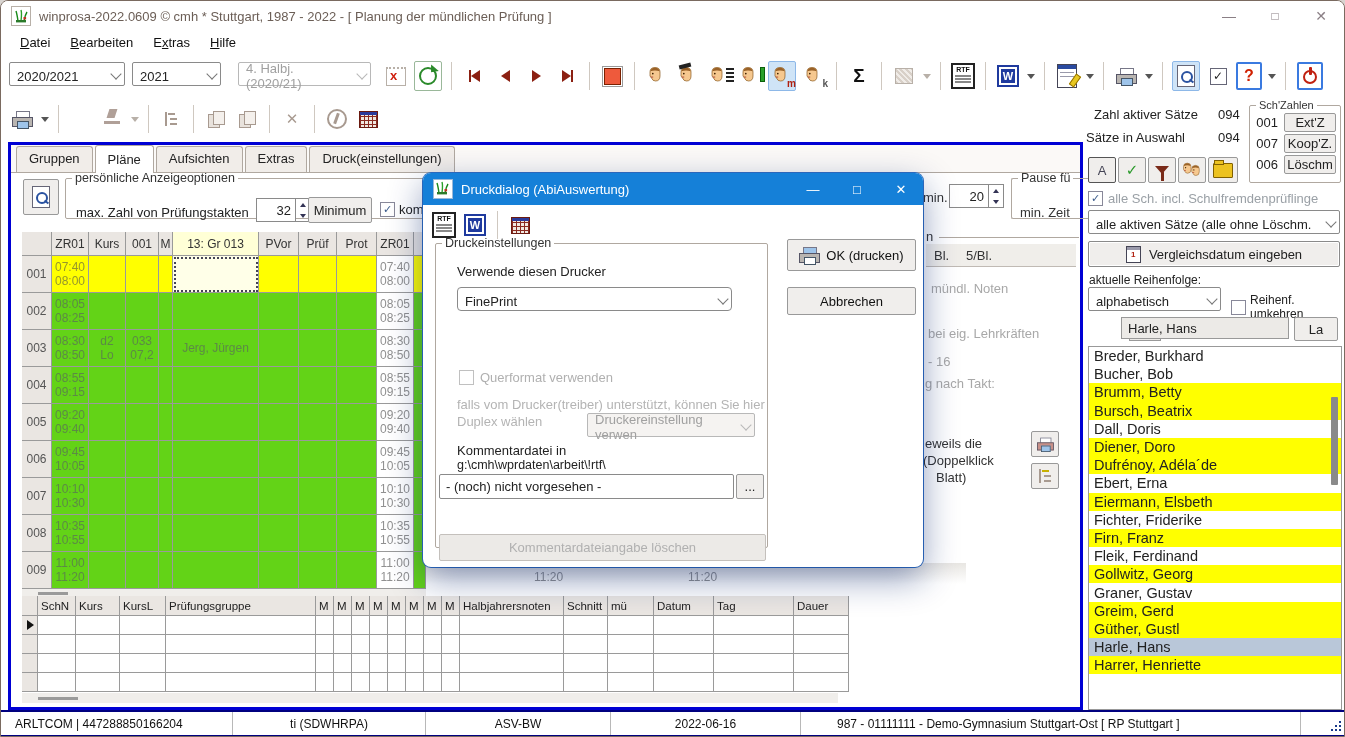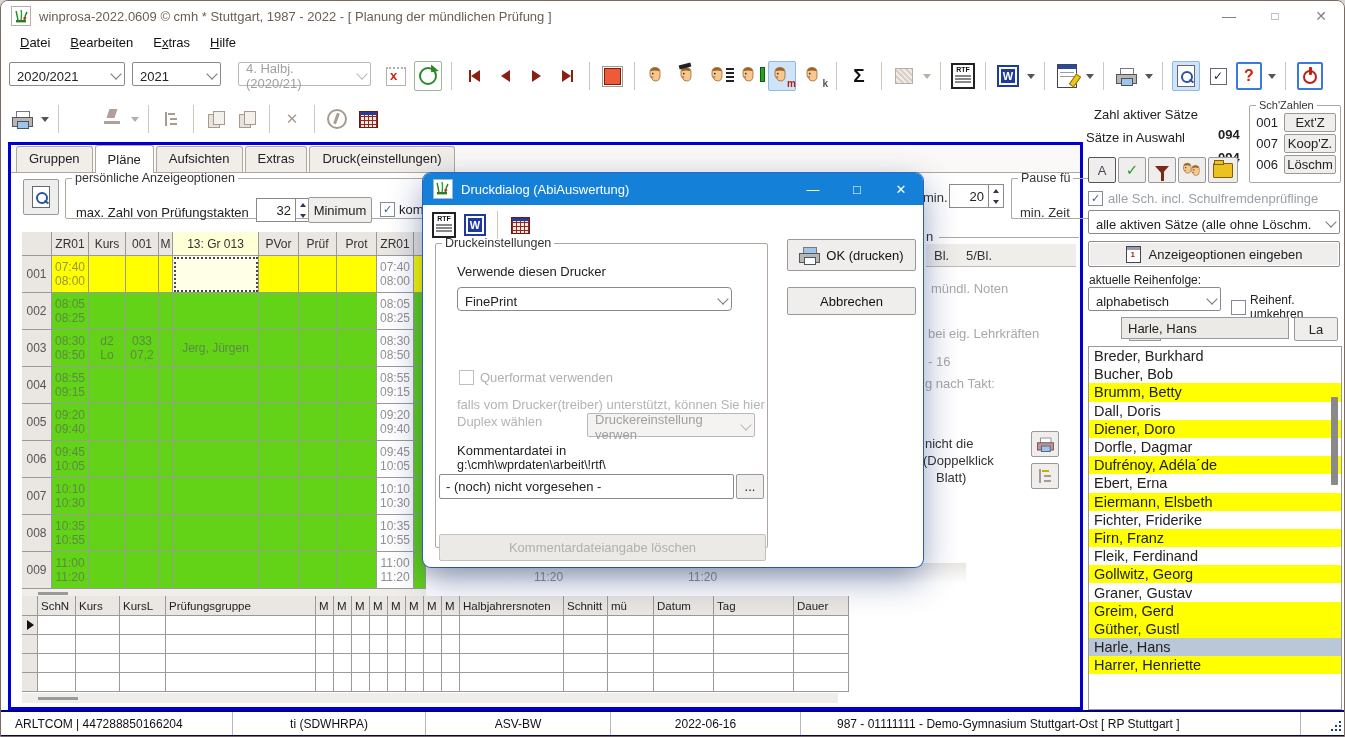--- a/index.html
+++ b/index.html
@@ -129,21 +129,21 @@
   .dlg-title{height:32px;background:#1580d8;display:flex;align-items:center;color:#fff;}
   .dlg-title .t{margin-left:8px;font-size:13px;}
   .dlg-ctl{margin-left:auto;display:flex;height:100%;}
   .dlg-ctl span{width:44px;display:flex;align-items:center;justify-content:center;font-size:13px;}
   .dlgicon{width:18px;height:18px;background:#fff;border:1px solid #9ab8d8;margin-left:10px;position:relative;flex:none;}
   .gbtn{background:#f0eeec;border:1px solid #999;border-radius:2px;position:absolute;display:flex;align-items:center;justify-content:center;gap:7px;font-size:13px;color:#111;}
   .gbtn.dis{color:#b0b0b0;border-color:#c4c0bc;background:#eceae7;}
   .input{background:#fff;border:1px solid #8a8a8a;border-radius:2px;display:flex;align-items:center;padding-left:6px;box-sizing:border-box;}
   
   .sbar{position:absolute;left:1085px;top:98px;width:256px;height:612px;}
-  .sb-num{position:absolute;font-weight:700;margin-top:20px;}
+  .sb-num{position:absolute;font-weight:400;}
   .names{position:absolute;left:2px;top:247px;width:252px;height:362px;border:1px solid #999;background:#fff;overflow:hidden;}
   .nrow{height:18.2px;font-size:14.5px;padding-left:5px;display:flex;align-items:center;white-space:nowrap;}
   .nrow.hl{background:#ffff00;}
   .nrow.sel{background:#b9c7d9;}
   .vscroll{position:absolute;right:3px;top:50px;width:7px;height:88px;background:#8a8a8a;border-radius:1px;}
   .funnel{width:0;height:0;border-left:7px solid transparent;border-right:7px solid transparent;border-top:8px solid #7a2a18;position:relative;}
   .funnel::after{content:"";position:absolute;left:-1.5px;top:-2px;width:3px;height:9px;background:#7a2a18;}
   .folder{width:18px;height:13px;background:#ecc220;border:1px solid #806000;border-radius:1px;position:relative;}
   .folder::before{content:"";position:absolute;left:0;top:-4px;width:8px;height:3px;background:#ecc220;border:1px solid #806000;}
   .cal{width:13px;height:15px;border:1px solid #445;background:#fff;position:relative;}
@@ -431,21 +431,21 @@
     <div class="abs" style="left:928px;top:92px;width:140px;height:1px;background:#b0a8a0;"></div>
     <div class="abs" style="left:915px;top:99px;width:150px;height:22px;background:#f0eeea;border-bottom:1px solid #c0bab4;">
       <span class="frag fdark" style="left:8px;top:4px;">Bl.</span>
       <span class="frag fdark" style="left:40px;top:4px;">5/Bl.</span>
     </div>
 
     <div class="frag fgray" style="left:920px;top:136px;">mündl. Noten</div>
     <div class="frag fgray" style="left:917px;top:181px;">bei eig. Lehrkräften</div>
     <div class="frag fgray" style="left:917px;top:209px;">- 16</div>
     <div class="frag fgray" style="left:914px;top:231px;">g nach Takt:</div>
-    <div class="frag fdark" style="left:914px;top:291px;">nicht die</div>
+    <div class="frag fdark" style="left:914px;top:291px;">eweils die</div>
     <div class="frag fdark" style="left:912px;top:308px;">(Doppelklick</div>
     <div class="frag fdark" style="left:925px;top:325px;">Blatt)</div>
     <div class="btn abs" style="left:1020px;top:286px;width:28px;height:26px;">
       <span class="printer" style="transform:scale(.8);">
           <span class="pp"></span>
           <span class="pb" style="background:#c89088;"></span>
           <span class="ps"></span>
         </span>
     </div>
     <div class="btn abs" style="left:1020px;top:318px;width:28px;height:26px;">
@@ -877,21 +877,21 @@
         <span>alle Sch. incl. Schulfremdenprüflinge</span>
     </div>
 
     <div class="combo abs" style="left:2px;top:111px;width:252px;">
       <span>alle aktiven Sätze (alle ohne Löschm.</span>
         <span class="chev"></span>
     </div>
 
     <div class="btn abs" style="left:2px;top:142px;width:252px;height:26px;gap:8px;border-color:#8a8a8a;box-shadow:inset 0 0 0 1px #fff;">
       <span class="cal"></span>
-      <span>Anzeigeoptionen eingeben</span>
+      <span>Vergleichsdatum eingeben</span>
     </div>
 
     <div class="abs" style="left:3px;top:174px;font-size:12px;">aktuelle Reihenfolge:</div>
     <div class="combo abs" style="left:2px;top:188px;width:133px;">
       <span>alphabetisch</span>
         <span class="chev"></span>
     </div>
     <div class="abs" style="left:145px;top:194px;display:flex;align-items:center;gap:4px;font-size:12px;">
       <span class="cb" style="color:transparent;">✓</span>
         <span>Reihenf. umkehren</span>
@@ -901,23 +901,23 @@
     <div class="abs" style="left:35px;top:218px;width:168px;height:22px;background:#eceae7;border:1px solid #999;display:flex;align-items:center;padding-left:6px;box-sizing:border-box;">Harle, Hans</div>
     <div class="btn abs" style="left:208px;top:218px;width:44px;height:24px;">
         <span>La</span>
       </div>
 
     <div class="names" id="names">
 
     <div class="nrow">Breder, Burkhard</div>
         <div class="nrow">Bucher, Bob</div>
         <div class="nrow hl">Brumm, Betty</div>
+        <div class="nrow hl">Bursch, Beatrix</div>
         <div class="nrow">Dall, Doris</div>
         <div class="nrow hl">Diener, Doro</div>
-        <div class="nrow">Dorfle, Dagmar</div>
         <div class="nrow hl">Dufrénoy, Adéla´de</div>
         <div class="nrow">Ebert, Erna</div>
         <div class="nrow hl">Eiermann, Elsbeth</div>
         <div class="nrow">Fichter, Friderike</div>
         <div class="nrow hl">Firn, Franz</div>
         <div class="nrow">Fleik, Ferdinand</div>
         <div class="nrow hl">Gollwitz, Georg</div>
         <div class="nrow">Graner, Gustav</div>
         <div class="nrow hl">Greim, Gerd</div>
         <div class="nrow hl">Güther, Gustl</div>

